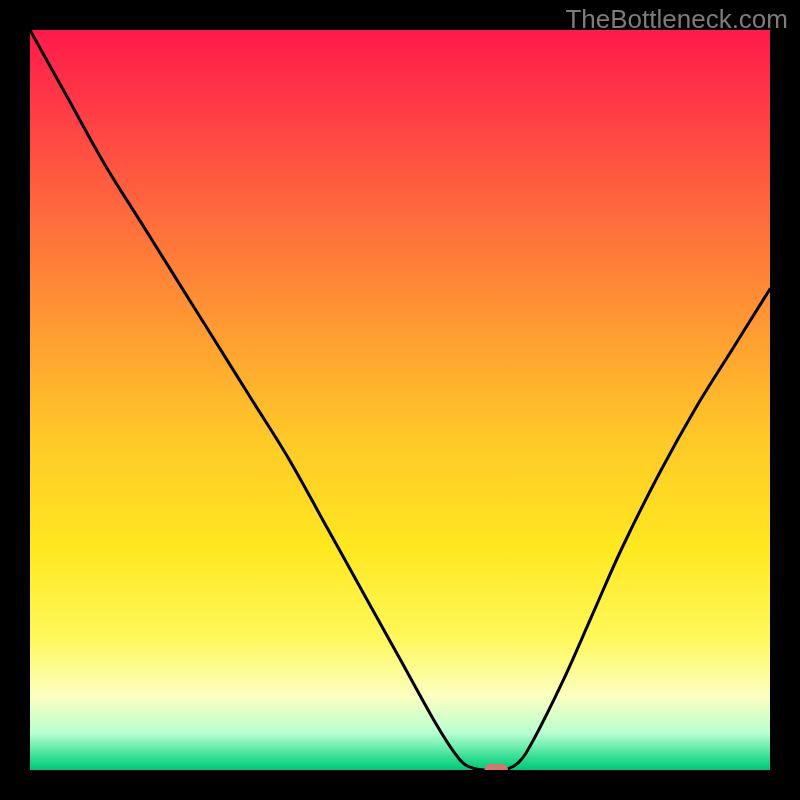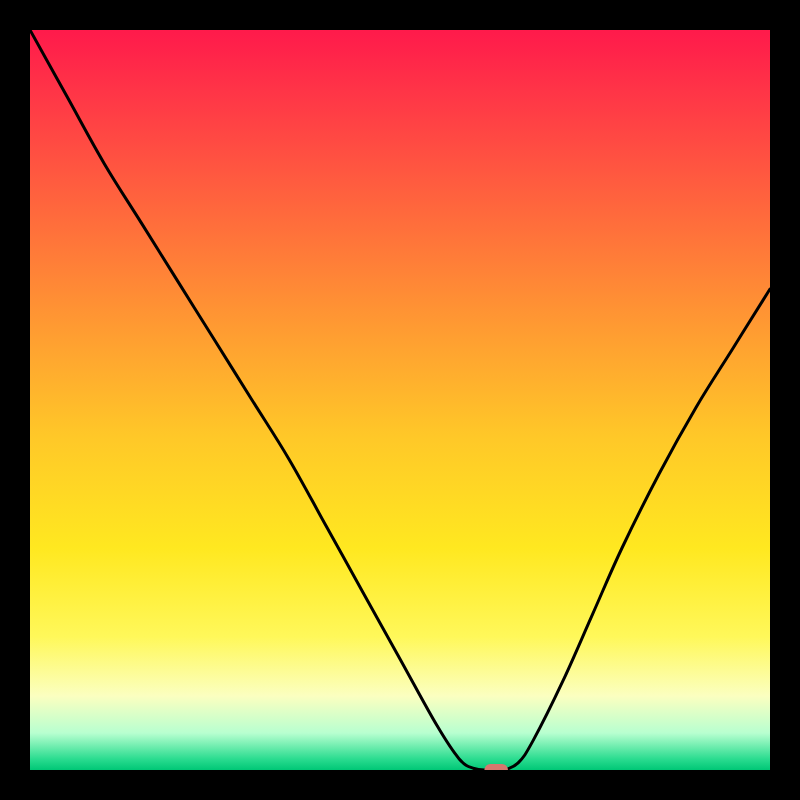--- a/index.html
+++ b/index.html
@@ -54,13 +54,14 @@
           <stop offset="90%" stop-color="#fbffc0"></stop>
           <stop offset="95%" stop-color="#b8ffd0"></stop>
           <stop offset="98.5%" stop-color="#2bdc90"></stop>
           <stop offset="100%" stop-color="#00c776"></stop>
         </linearGradient>
     </defs>
     <rect x="0" y="0" width="740" height="740" fill="url(#bg-grad)"></rect>
     <path id="curve-path" fill="none" stroke="#000000" stroke-width="3" stroke-linejoin="round" stroke-linecap="round" d="M 0 0 C 6.66 11.988000000000003, 23.68 42.62400000000002, 37 66.60000000000002 C 50.32 90.57600000000002, 60.68 110.55600000000005, 74 133.20000000000005 C 87.32 155.84400000000005, 97.68 171.088, 111 192.39999999999998 C 124.32 213.71199999999996, 134.68 230.28799999999995, 148 251.59999999999997 C 161.32 272.912, 171.68 289.488, 185 310.8 C 198.32 332.112, 208.68 348.688, 222 370 C 235.32 391.312, 245.68 406.556, 259 429.2 C 272.32 451.844, 282.68 471.82399999999996, 296 495.79999999999995 C 309.32 519.776, 319.68 538.424, 333 562.4 C 346.32 586.376, 356.68 605.024, 370 629 C 383.32 652.976, 396.34400000000005 677.618, 407.00000000000006 695.6 C 417.65600000000006 713.582, 422.54 721.1744, 429.2 728.9 C 435.85999999999996 736.6256, 438.67199999999997 736.5219999999999, 444 738.52 C 449.32800000000003 740.518, 453.472 739.7336, 458.8 740 C 464.12800000000004 740.2664, 468.272 741.332, 473.6 740 C 478.92800000000005 738.668, 483.072 737.928, 488.40000000000003 732.6 C 493.72800000000007 727.272, 495.2080000000001 725.052, 503.20000000000005 710.4 C 511.192 695.7479999999999, 522.144 673.844, 532.8 651.2 C 543.4559999999999 628.556, 551.7439999999999 608.576, 562.4 584.6 C 573.056 560.624, 580.012 543.308, 592 518 C 603.988 492.692, 615.68 469.308, 629 444 C 642.32 418.692, 652.68 400.04400000000004, 666 377.40000000000003 C 679.32 354.75600000000003, 689.68 339.51200000000006, 703 318.20000000000005 C 716.32 296.88800000000003, 733.34 269.656, 740 259"></path>
     <rect id="marker-rect" rx="6" ry="6" x="454.36" y="734.08" width="23.68" height="11.84" fill="#d6776e"></rect>
   </svg>
+  <div class="watermark">TheBottleneck.com</div>
 </div>
 
 </body></html>

